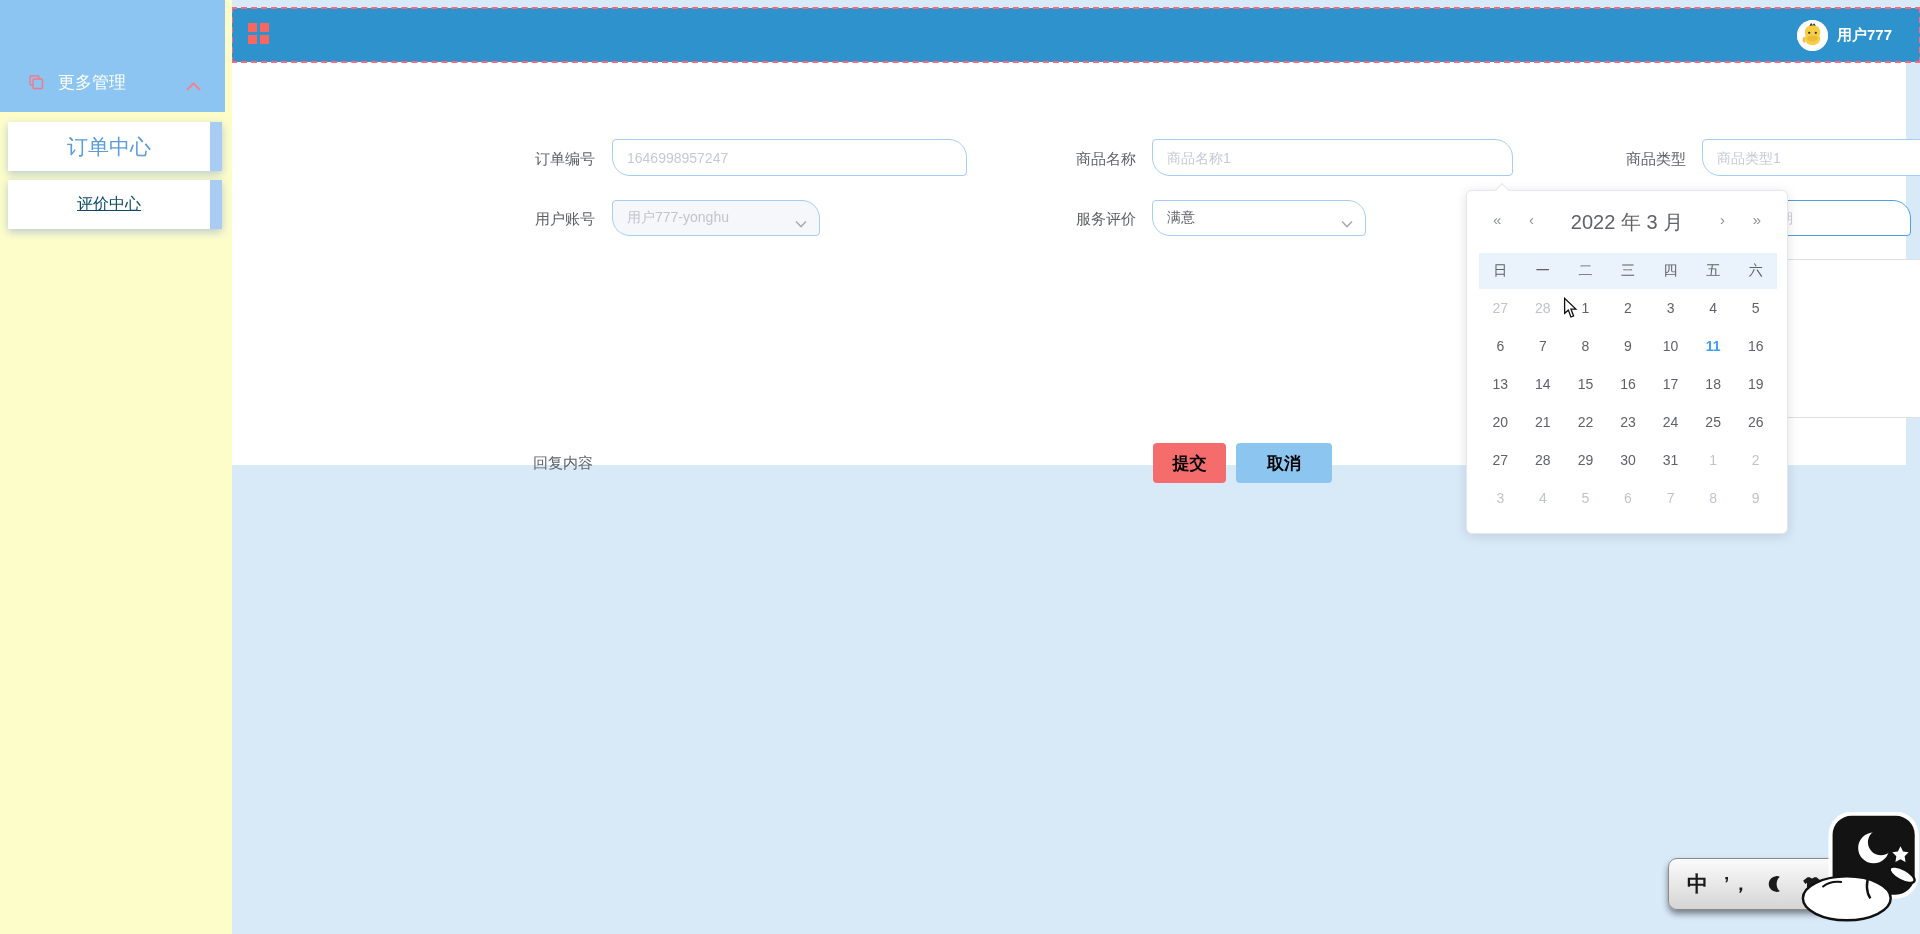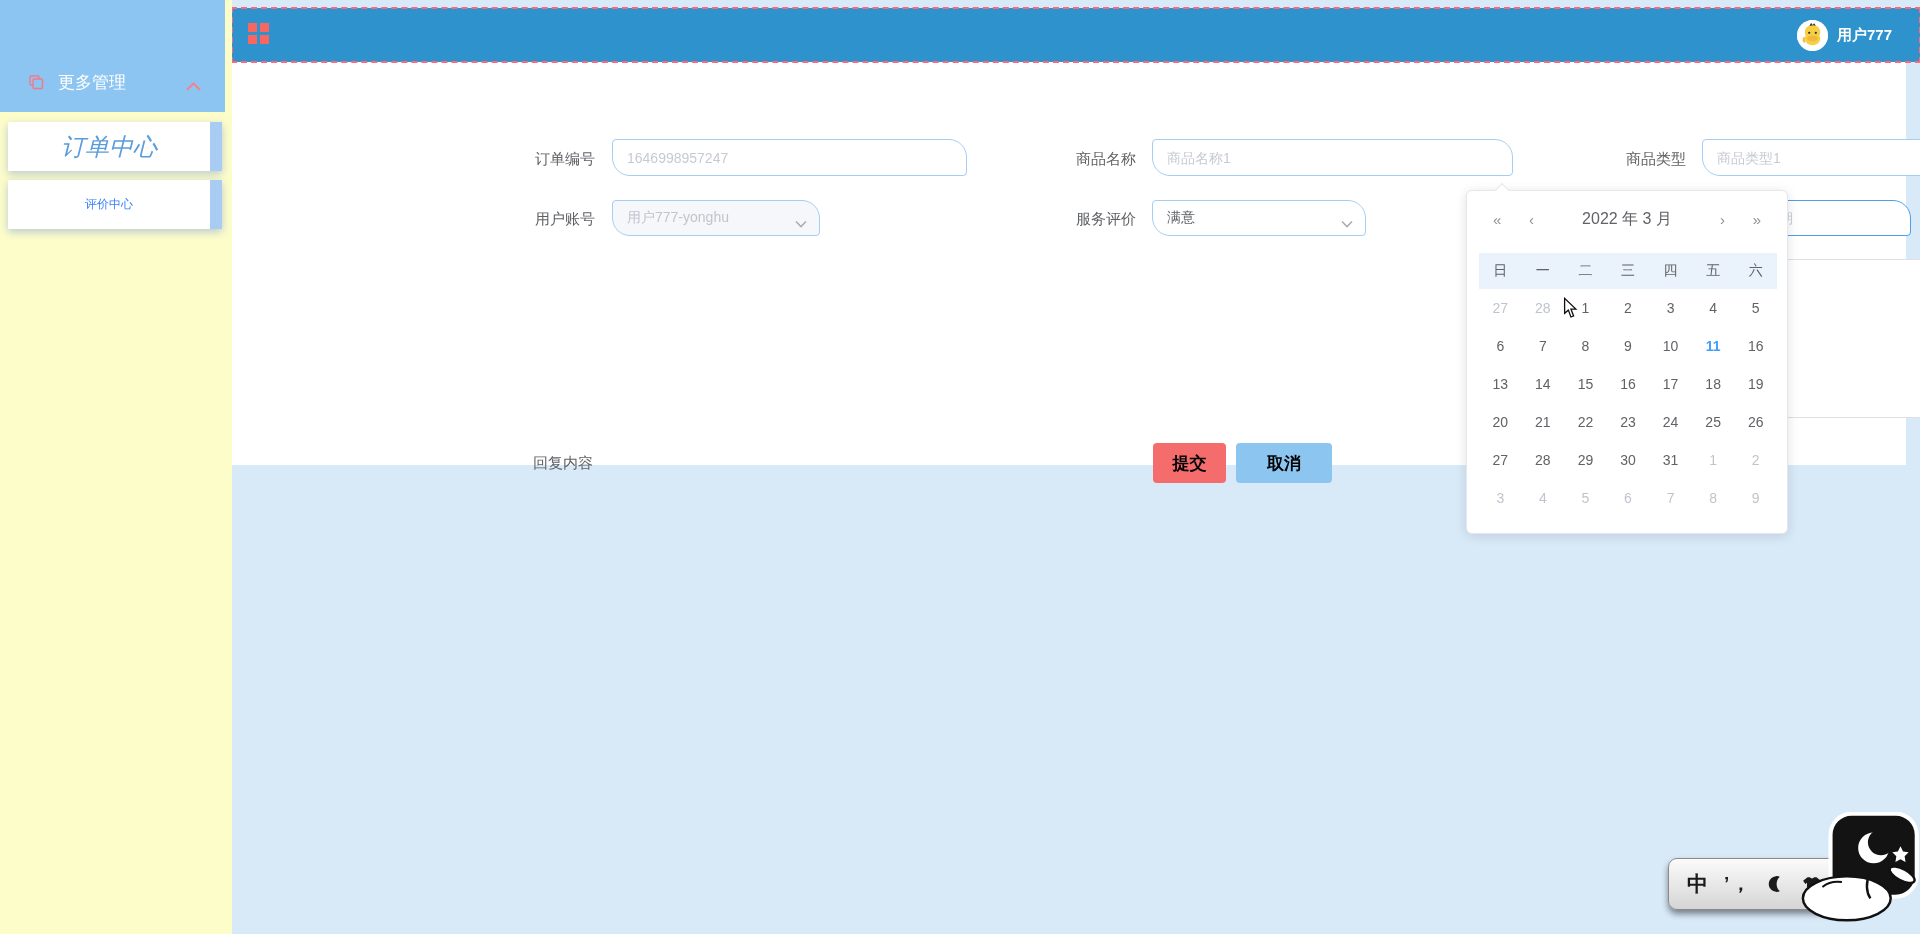--- a/index.html
+++ b/index.html
@@ -14,22 +14,22 @@
   .side-item.home { top:6px; padding-left:40px; }
   .side-item.more { top:60px; padding-left:28px; }
   .side-item .lbl { margin-left:14px; }
   .side-item .chev { position:absolute; right:24px; top:16px; width:15px; height:9px; }
   .side-card { position:absolute; left:8px; width:214px; height:49px; display:flex; cursor:pointer;
     filter:drop-shadow(0 3px 4px rgba(130,160,205,.55)); }
   .side-card .card-body { flex:1; background:#fff; display:flex; align-items:center; justify-content:center; }
   .side-card .card-accent { width:12px; background:#a8ccf2; }
   .side-card.c1 { top:122px; }
   .side-card.c2 { top:180px; }
-  .side-card.c1 .card-body { color:#5b9cda; font-size:24px;font-style:italic; }
-  .side-card.c2 .card-body { color:#3b82f6; font-size:12px; }
+  .side-card.c1 .card-body { color:#5b9cda; font-size:21px; }
+  .side-card.c2 .card-body { color:#0c4a6e; font-size:16px;text-decoration:underline; }
 
   
   .topbar { position:absolute; left:232px; top:8px; width:1688px; height:54px; background:#2e92cc; z-index:4;
     outline:2px dashed #ff667c; outline-offset:-1px; }
   .grid-icon { position:absolute; left:16px; top:15px; width:21px; height:21px; display:grid;
     grid-template-columns:9px 9px; grid-template-rows:9px 9px; gap:3px; cursor:pointer; }
   .grid-icon i { background:#f9655f; display:block; }
   .topbar-user { position:absolute; right:28px; top:10px; height:34px; display:flex; align-items:center; cursor:pointer; }
   .avatar { width:31px; height:31px; border-radius:50%; overflow:hidden; background:#fff; }
   .username { color:#fff; font-size:15px; font-weight:bold; margin-left:9px; }
@@ -66,21 +66,21 @@
 
   
   .cal-pop { position:absolute; left:1466px; top:190px; width:322px; height:344px; background:#fff;
     border:1px solid #e4e7ed; border-radius:6px; box-shadow:0 2px 12px rgba(0,0,0,.12); z-index:20; }
   .cal-arrow { position:absolute; left:30px; top:-6px; width:10px; height:10px; background:#fff;
     border-left:1px solid #e4e7ed; border-top:1px solid #e4e7ed; transform:rotate(45deg); }
   .cal-head { position:absolute; left:0; top:12px; width:100%; height:36px; }
   .cal-nav { position:absolute; top:8px; font-size:15px; color:#8a8f97; cursor:pointer; line-height:18px; }
   .cal-nav.py { left:26px; } .cal-nav.pm { left:62px; }
   .cal-nav.nm { right:62px; } .cal-nav.ny { right:26px; }
-  .cal-title { position:absolute; left:0; top:6px; width:100%; text-align:center; font-size:16px; color:#606266; }
+  .cal-title { position:absolute; left:0; top:6px; width:100%; text-align:center; font-size:20px; color:#606266; }
   .cal-week { position:absolute; left:12px; top:62px; width:298px; height:36px; background:#eaf3fb;
     display:grid; grid-template-columns:repeat(7,1fr); align-items:center; }
   .cal-week .wd { text-align:center; font-size:14px; color:#606266; }
   .cal-grid { position:absolute; left:12px; top:98px; width:298px; display:grid;
     grid-template-columns:repeat(7,1fr); grid-auto-rows:38px; align-items:center; }
   .cal-grid .day { text-align:center; font-size:14px; color:#606266; cursor:pointer; }
   .cal-grid .day.out { color:#c0c4cc; }
   .cal-grid .day.today { color:#409eff; font-weight:bold; }
 
   

